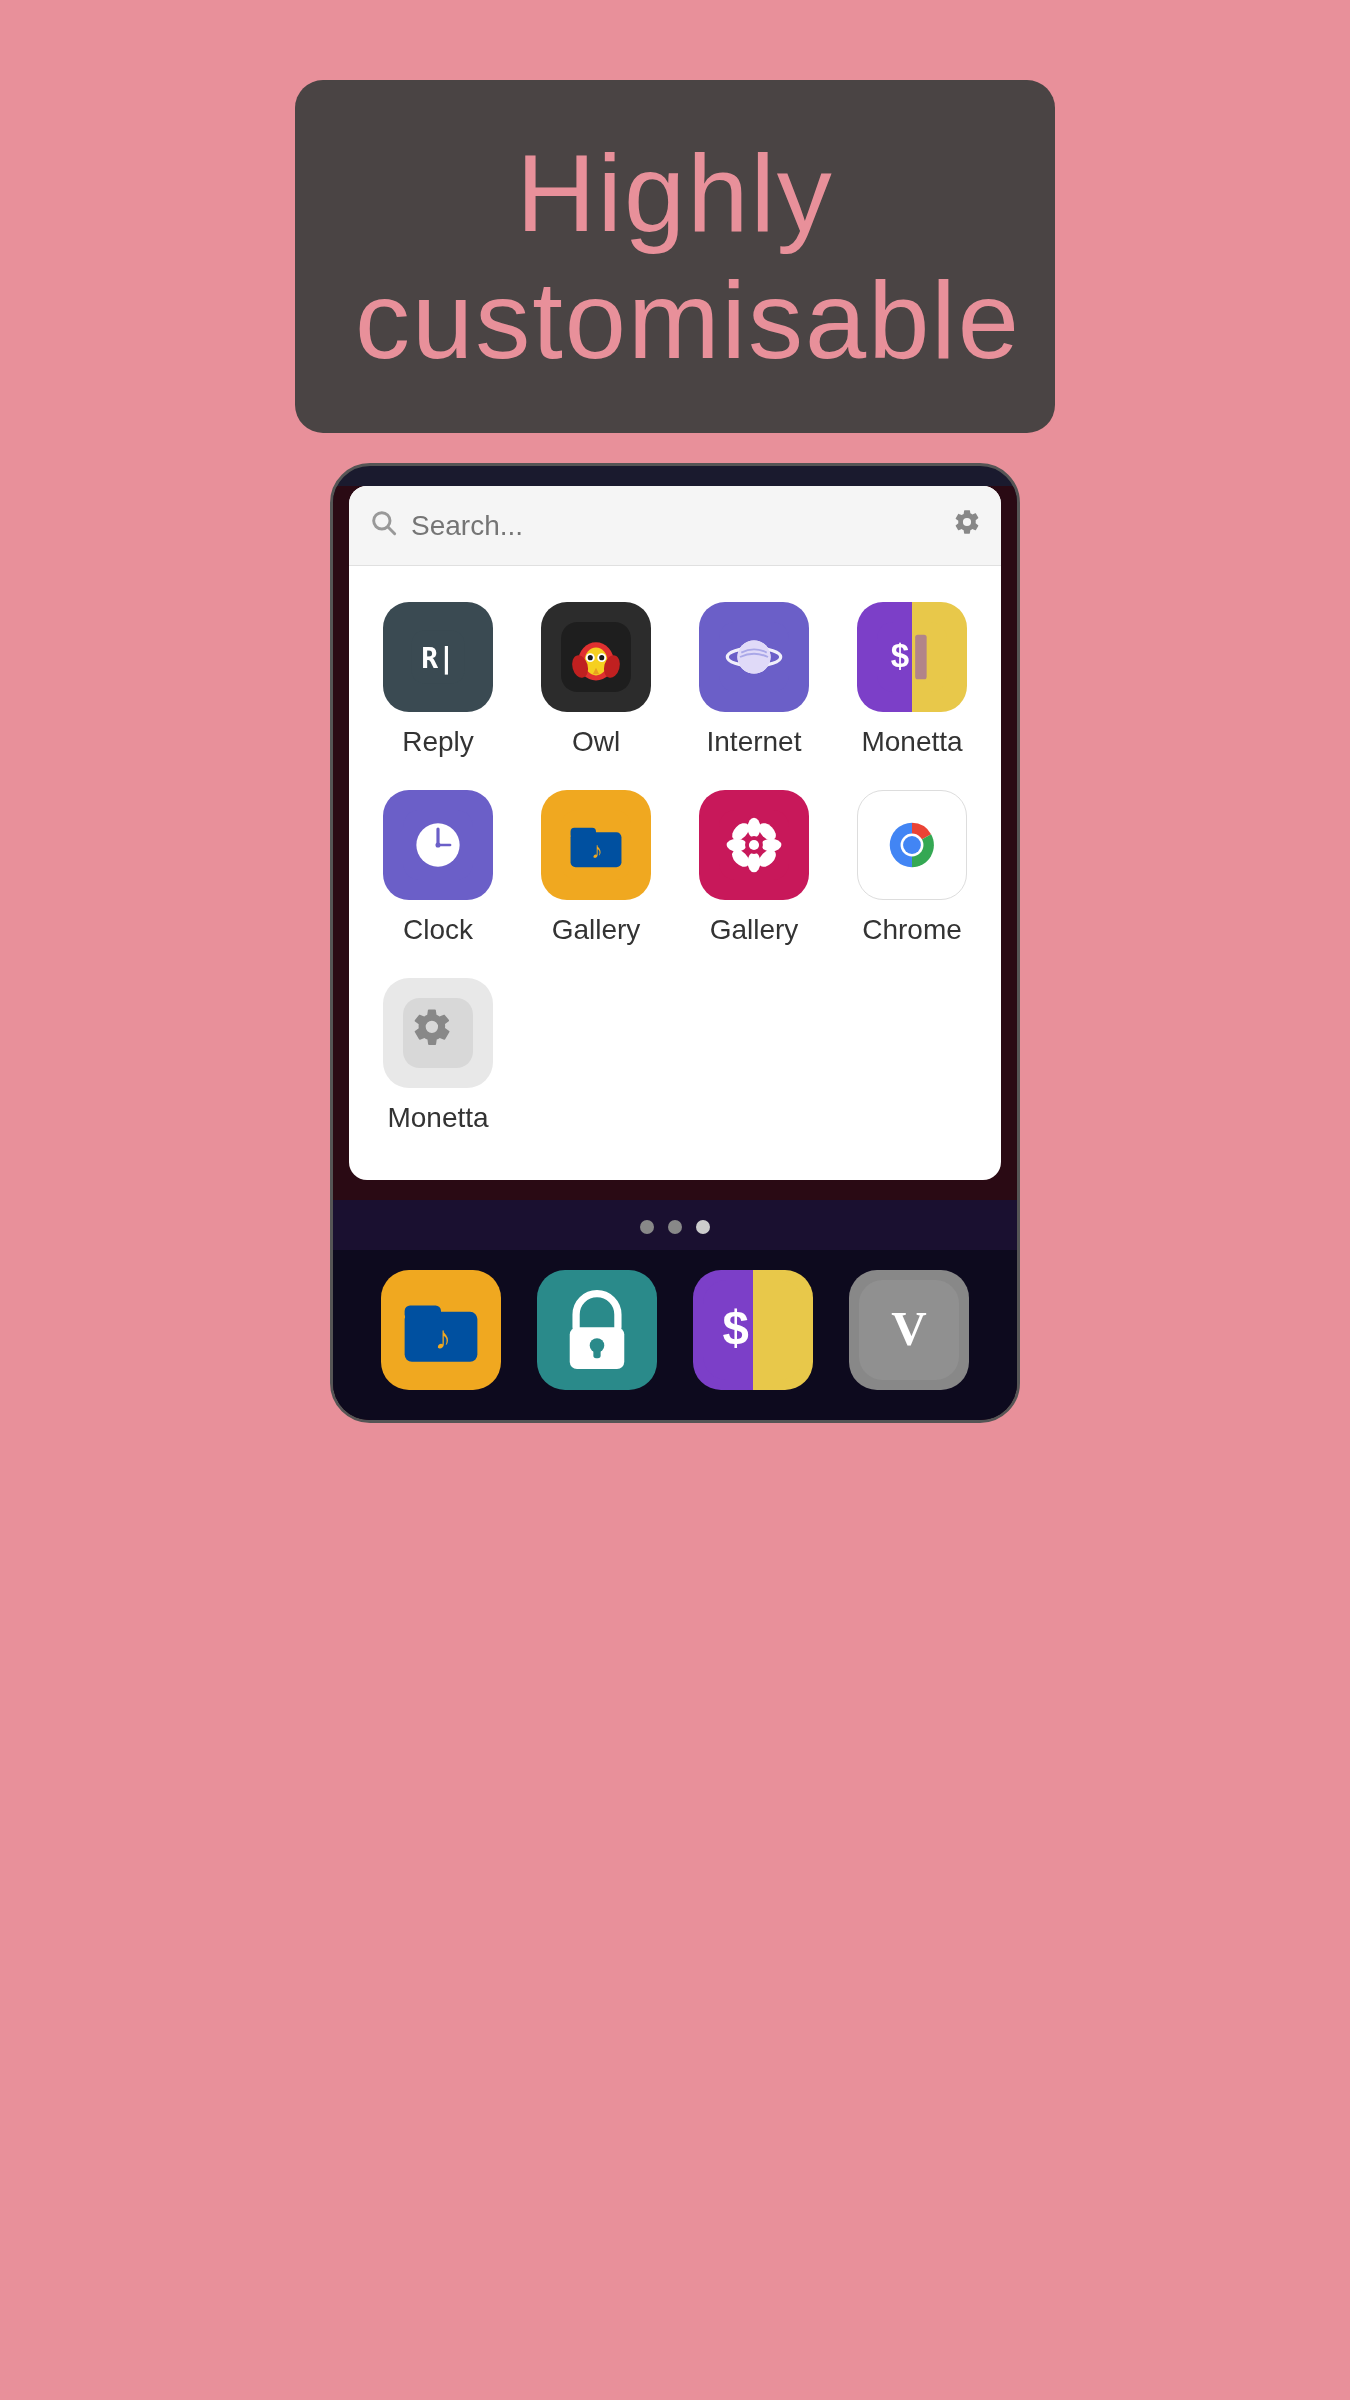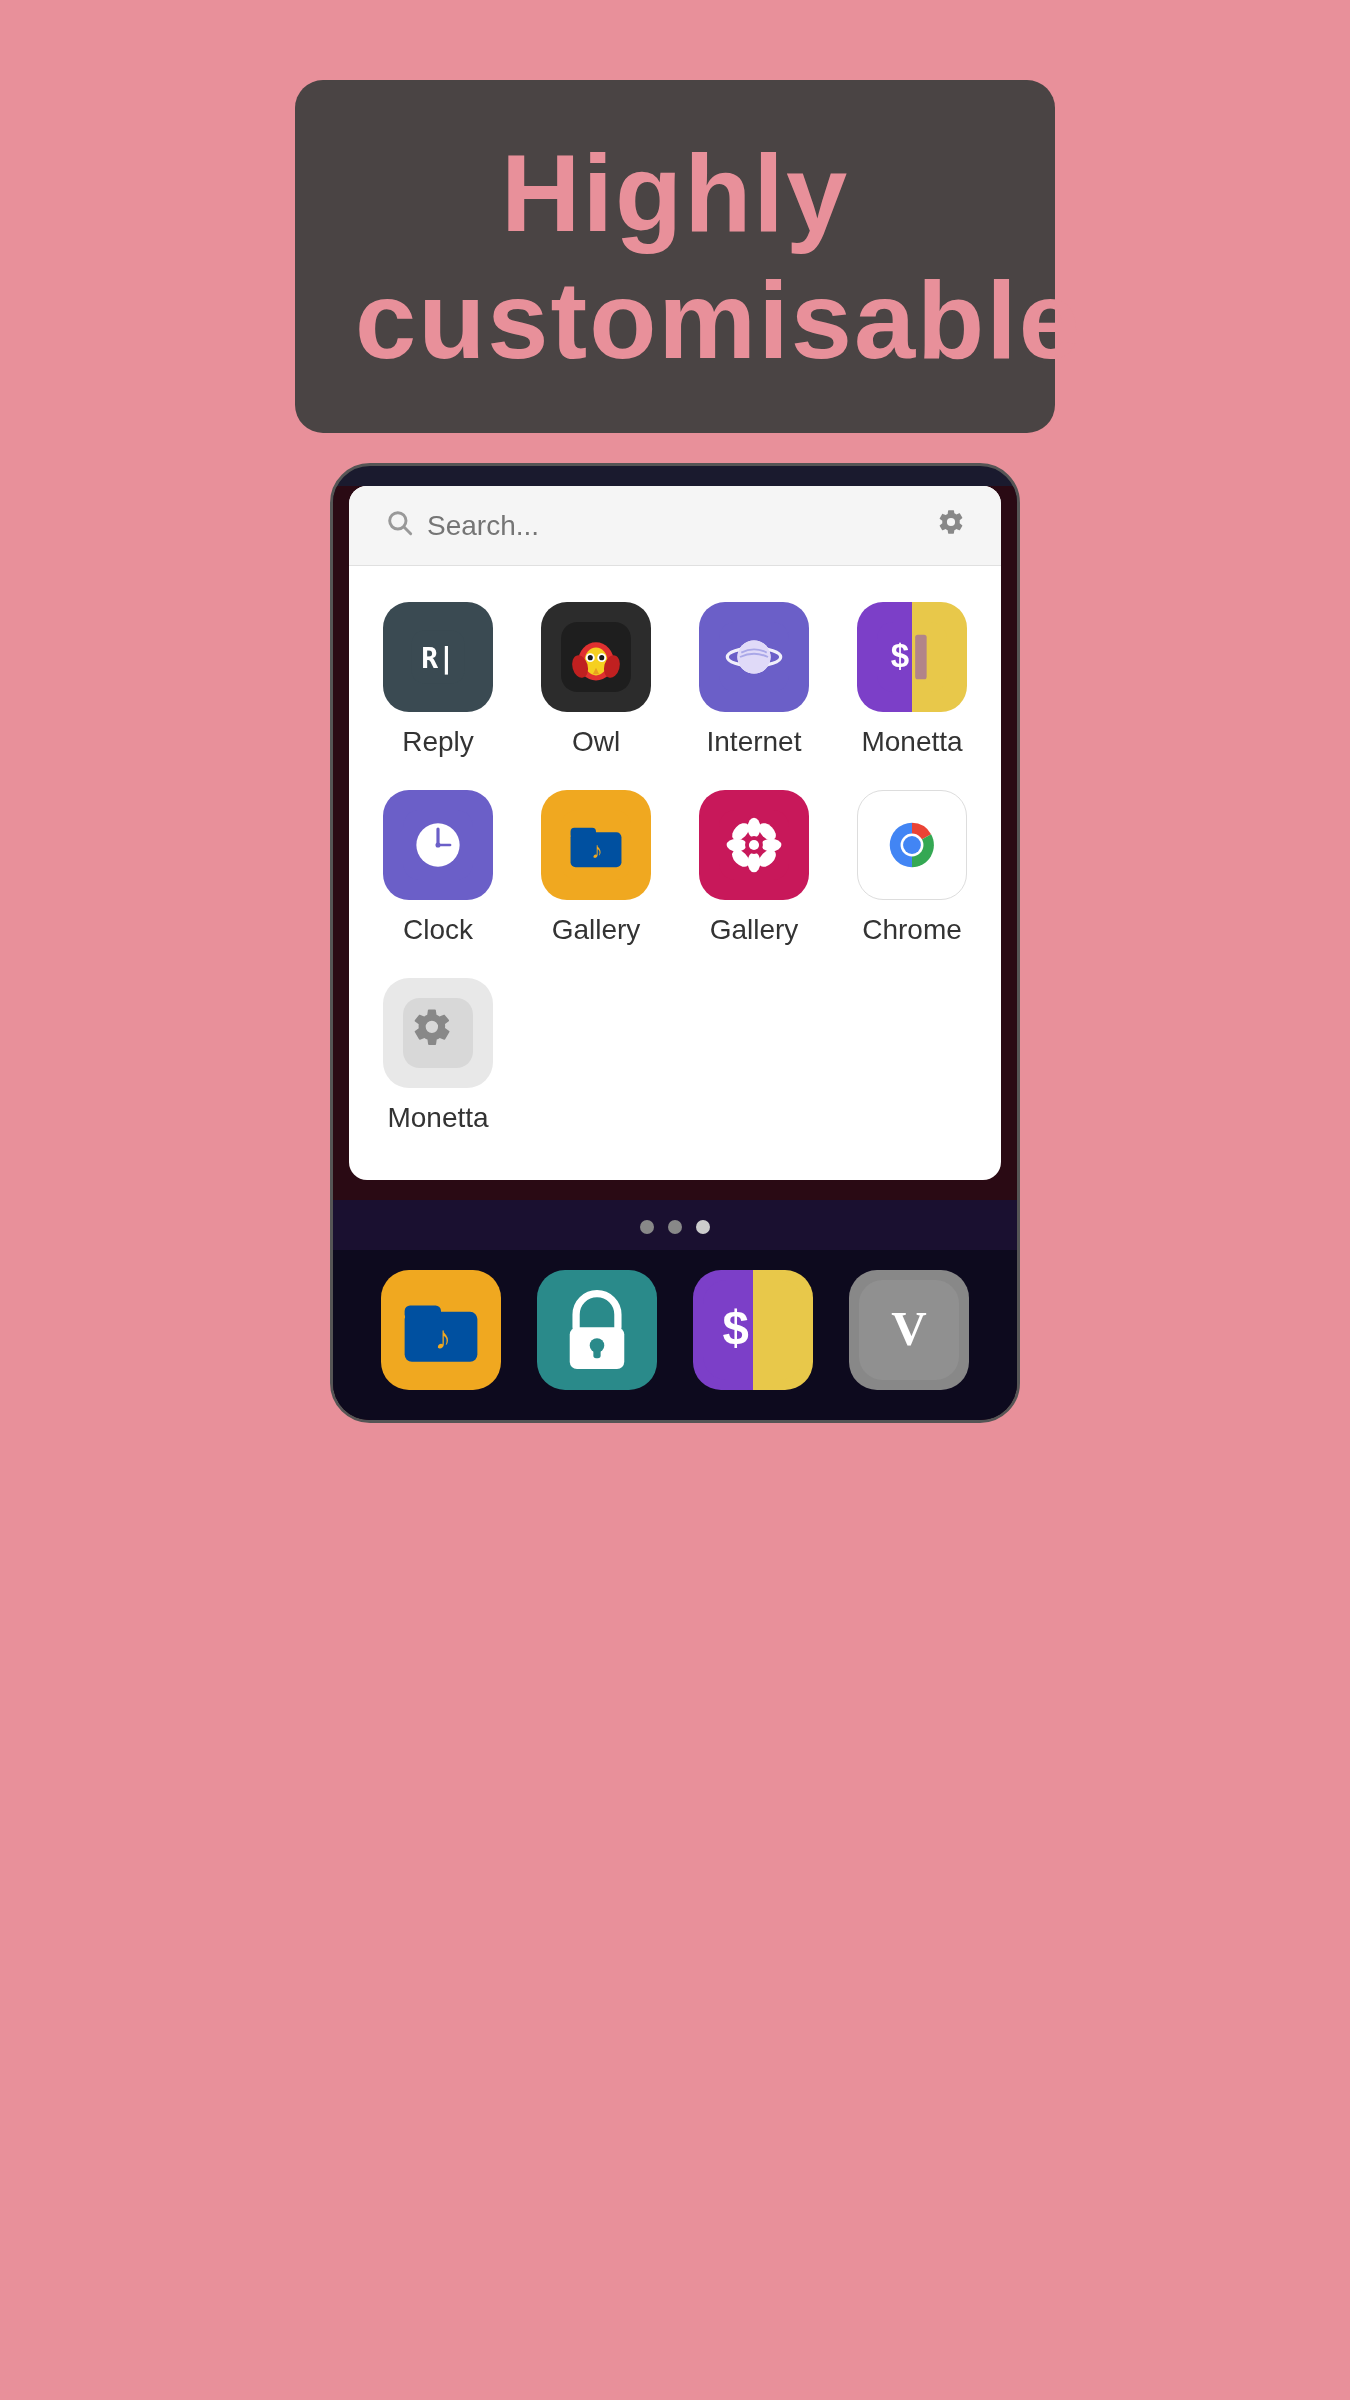--- a/index.html
+++ b/index.html
@@ -22,21 +22,21 @@
       background-color: #4a4444;
       border-radius: 28px;
       margin-top: 80px;
       padding: 50px 60px;
       text-align: center;
     }
 
     .top-banner-text {
       font-size: 110px;
       color: #e8909a;
-      font-weight: 700;
+      font-weight: 400;
       line-height: 1.15;
       letter-spacing: 2px;
     }
 
     
     .phone-frame {
       width: 690px;
       margin-top: 30px;
       background: #1a1a2e;
       border-radius: 40px;
@@ -57,21 +57,21 @@
       margin: 20px 16px;
       background: #ffffff;
       border-radius: 18px;
       overflow: hidden;
     }
 
     
     .search-bar {
       display: flex;
       align-items: center;
-      padding: 22px 36px;
+      padding: 22px 20px;
       background: #f5f5f5;
       border-bottom: 1px solid #e0e0e0;
     }
 
     .search-icon-wrap {
       color: #999;
       font-size: 28px;
       margin-right: 14px;
     }
 

